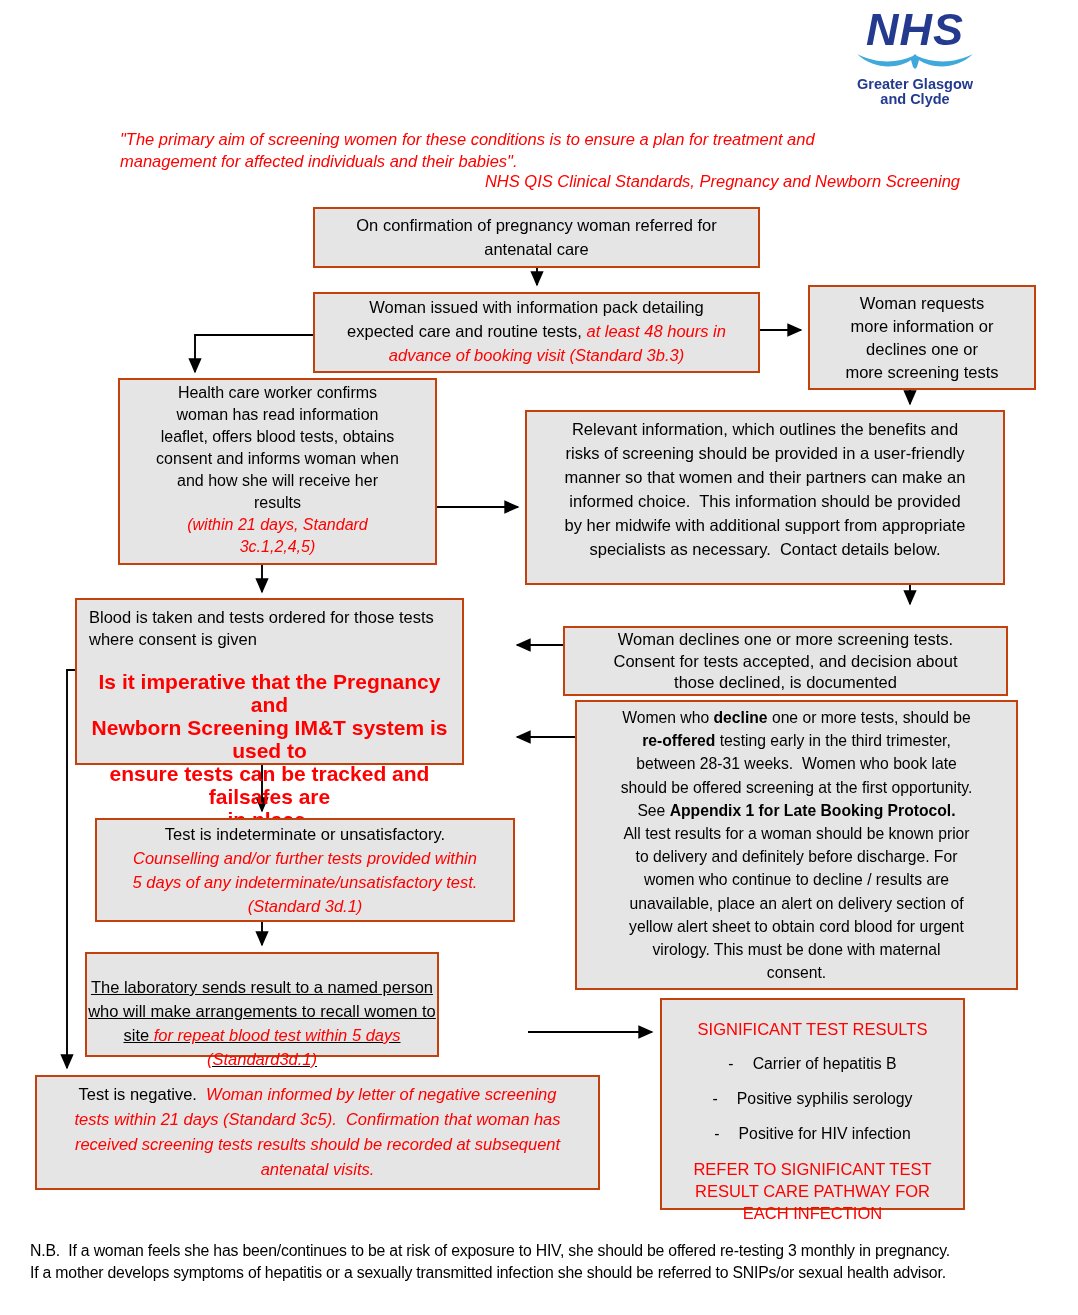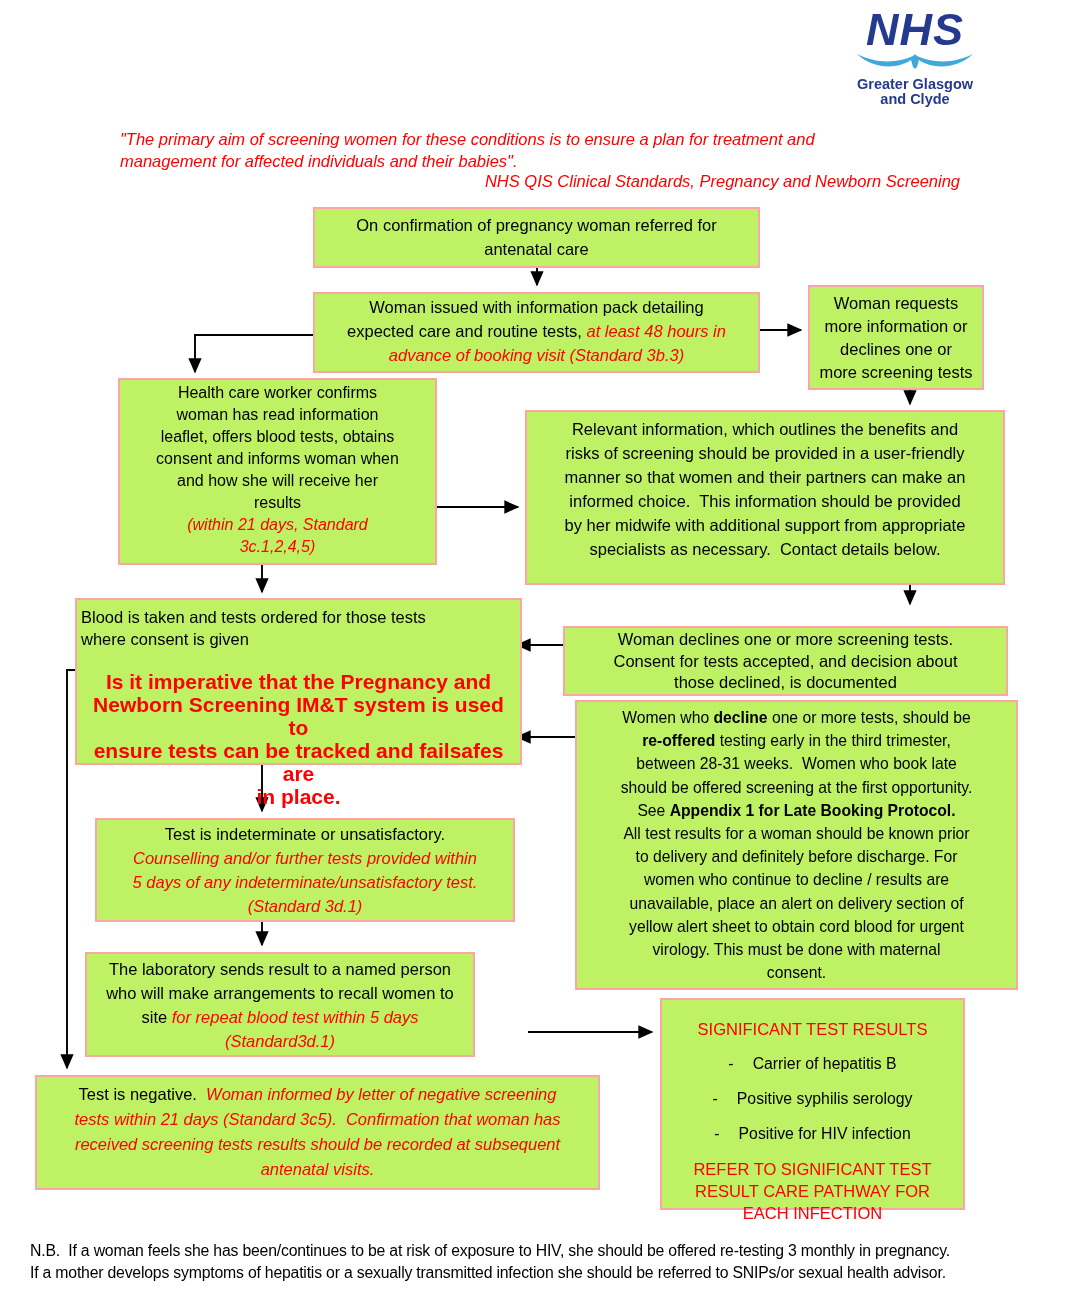--- a/index.html
+++ b/index.html
@@ -9,22 +9,22 @@
     --ink:#000000;
   }
   *{margin:0;padding:0;box-sizing:border-box;}
   html,body{background:#ffffff;}
   body{font-family:"Liberation Sans","DejaVu Sans",sans-serif;color:var(--ink);}
   .page{position:relative;width:1078px;height:1315px;background:#fff;overflow:hidden;}
 
   .abs{position:absolute;}
   .box{
     position:absolute;
-    border:2px solid #fca5a5;
-    background:#bef264;
+    border:2px solid #c2410c;
+    background:#e5e5e5;
     text-align:center;
     font-size:16.5px;
     line-height:24px;
   }
   .red{color:var(--red);}
   .it{font-style:italic;}
   .b{font-weight:bold;}
 
   
   .title{
@@ -44,32 +44,32 @@
     color:var(--red);font-style:italic;font-size:16.5px;line-height:22px;
   }
   .attribution{
     left:120px;top:172px;width:840px;text-align:right;
     color:var(--red);font-style:italic;font-size:16.5px;
   }
 
   
   .box-a{left:313px;top:207px;width:447px;height:61px;padding-top:4px;}
   .box-b{left:313px;top:292px;width:447px;height:81px;padding-top:1px;}
-  .box-c{left:808px;top:285px;width:176px;height:105px;padding-top:5px;line-height:23px;text-align:center;}
+  .box-c{left:808px;top:285px;width:228px;height:105px;padding-top:5px;line-height:23px;text-align:center;}
   .box-d{left:118px;top:378px;width:319px;height:187px;padding-top:2px;font-size:16px;line-height:22px;}
   .box-e{left:525px;top:410px;width:480px;height:175px;padding-top:5px;}
   .e-title{color:var(--red);font-weight:bold;text-decoration:underline;font-size:17px;line-height:22px;}
   .e-body{font-size:16.5px;line-height:24px;margin-top:0;}
-  .box-f{left:75px;top:598px;width:447px;height:167px;padding:6px 4px;}
+  .box-f{left:75px;top:598px;width:389px;height:167px;padding:6px 12px;}
   .f-p1{text-align:left;font-size:16.5px;line-height:22px;}
   .f-p2{color:var(--red);font-weight:bold;text-align:center;font-size:21px;line-height:23px;margin-top:20px;}
   .box-g{left:563px;top:610px;width:445px;height:70px;padding-top:1px;font-size:16.5px;line-height:21.5px;margin-top:16px;}
   .box-h{left:575px;top:700px;width:443px;height:290px;padding-top:4px;font-size:15.7px;line-height:23.2px;}
   .box-i{left:95px;top:818px;width:420px;height:104px;padding-top:2px;line-height:24px;}
-  .box-j{left:85px;top:952px;width:390px;height:105px;padding-top:3px;line-height:24px;}
+  .box-j{left:85px;top:952px;width:354px;height:105px;padding-top:21px;line-height:24px;text-decoration:underline;}
   .box-m{left:35px;top:1075px;width:565px;height:115px;padding-top:5px;font-size:16.5px;line-height:25px;}
   .box-l{left:660px;top:998px;width:305px;height:212px;padding-top:9px;}
   .l-title{color:var(--red);font-size:16.5px;line-height:20px;margin-top:10px;}
   .sig-bullets{margin-top:14px;}
   .sig-bullet{display:flex;justify-content:center;gap:19px;font-size:15.8px;line-height:22px;margin-bottom:13px;}
   .l-footer{color:var(--red);font-size:16.5px;line-height:22px;margin-top:9px;}
 
   .footnote{
     left:30px;top:1240px;width:1025px;
     font-size:15.8px;line-height:22px;letter-spacing:-0.2px;

